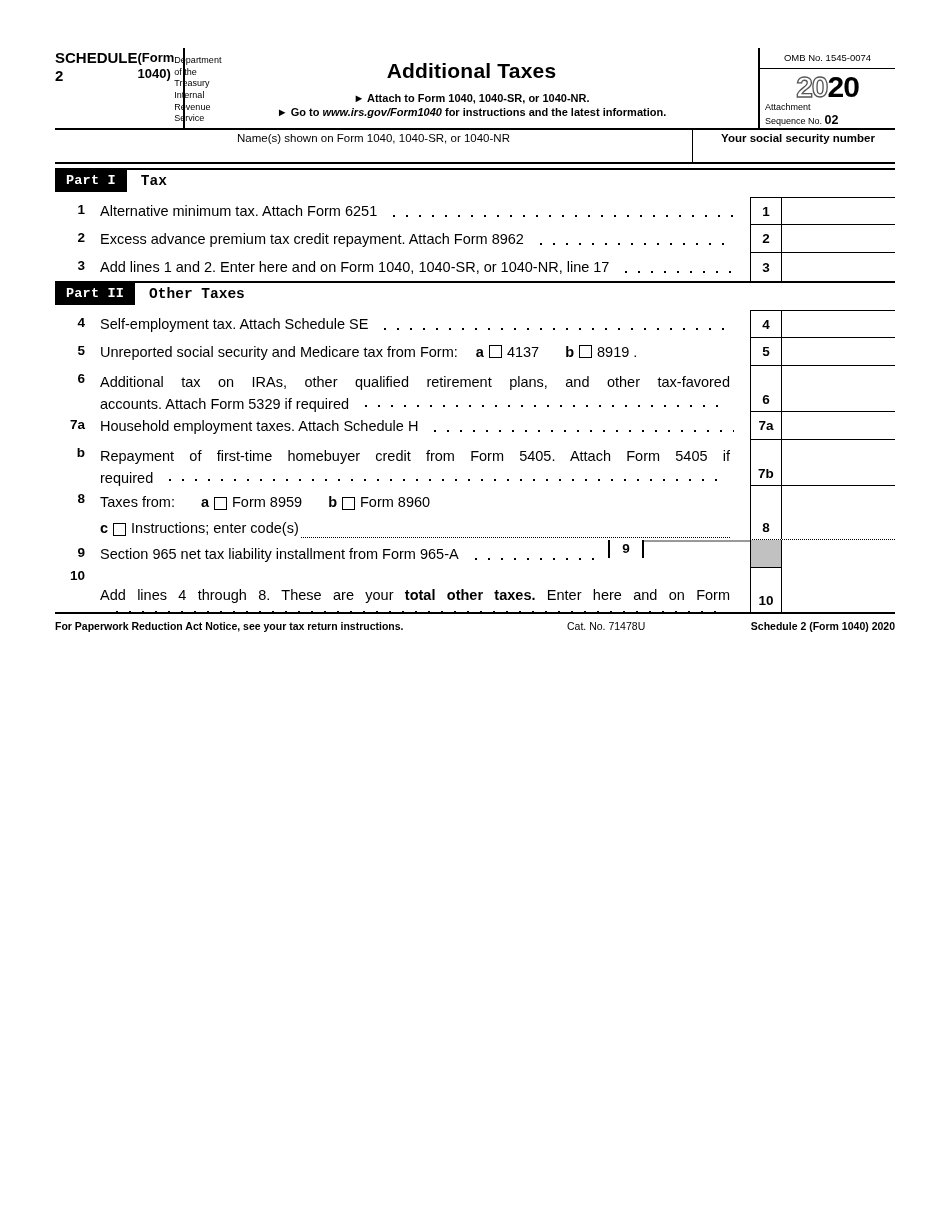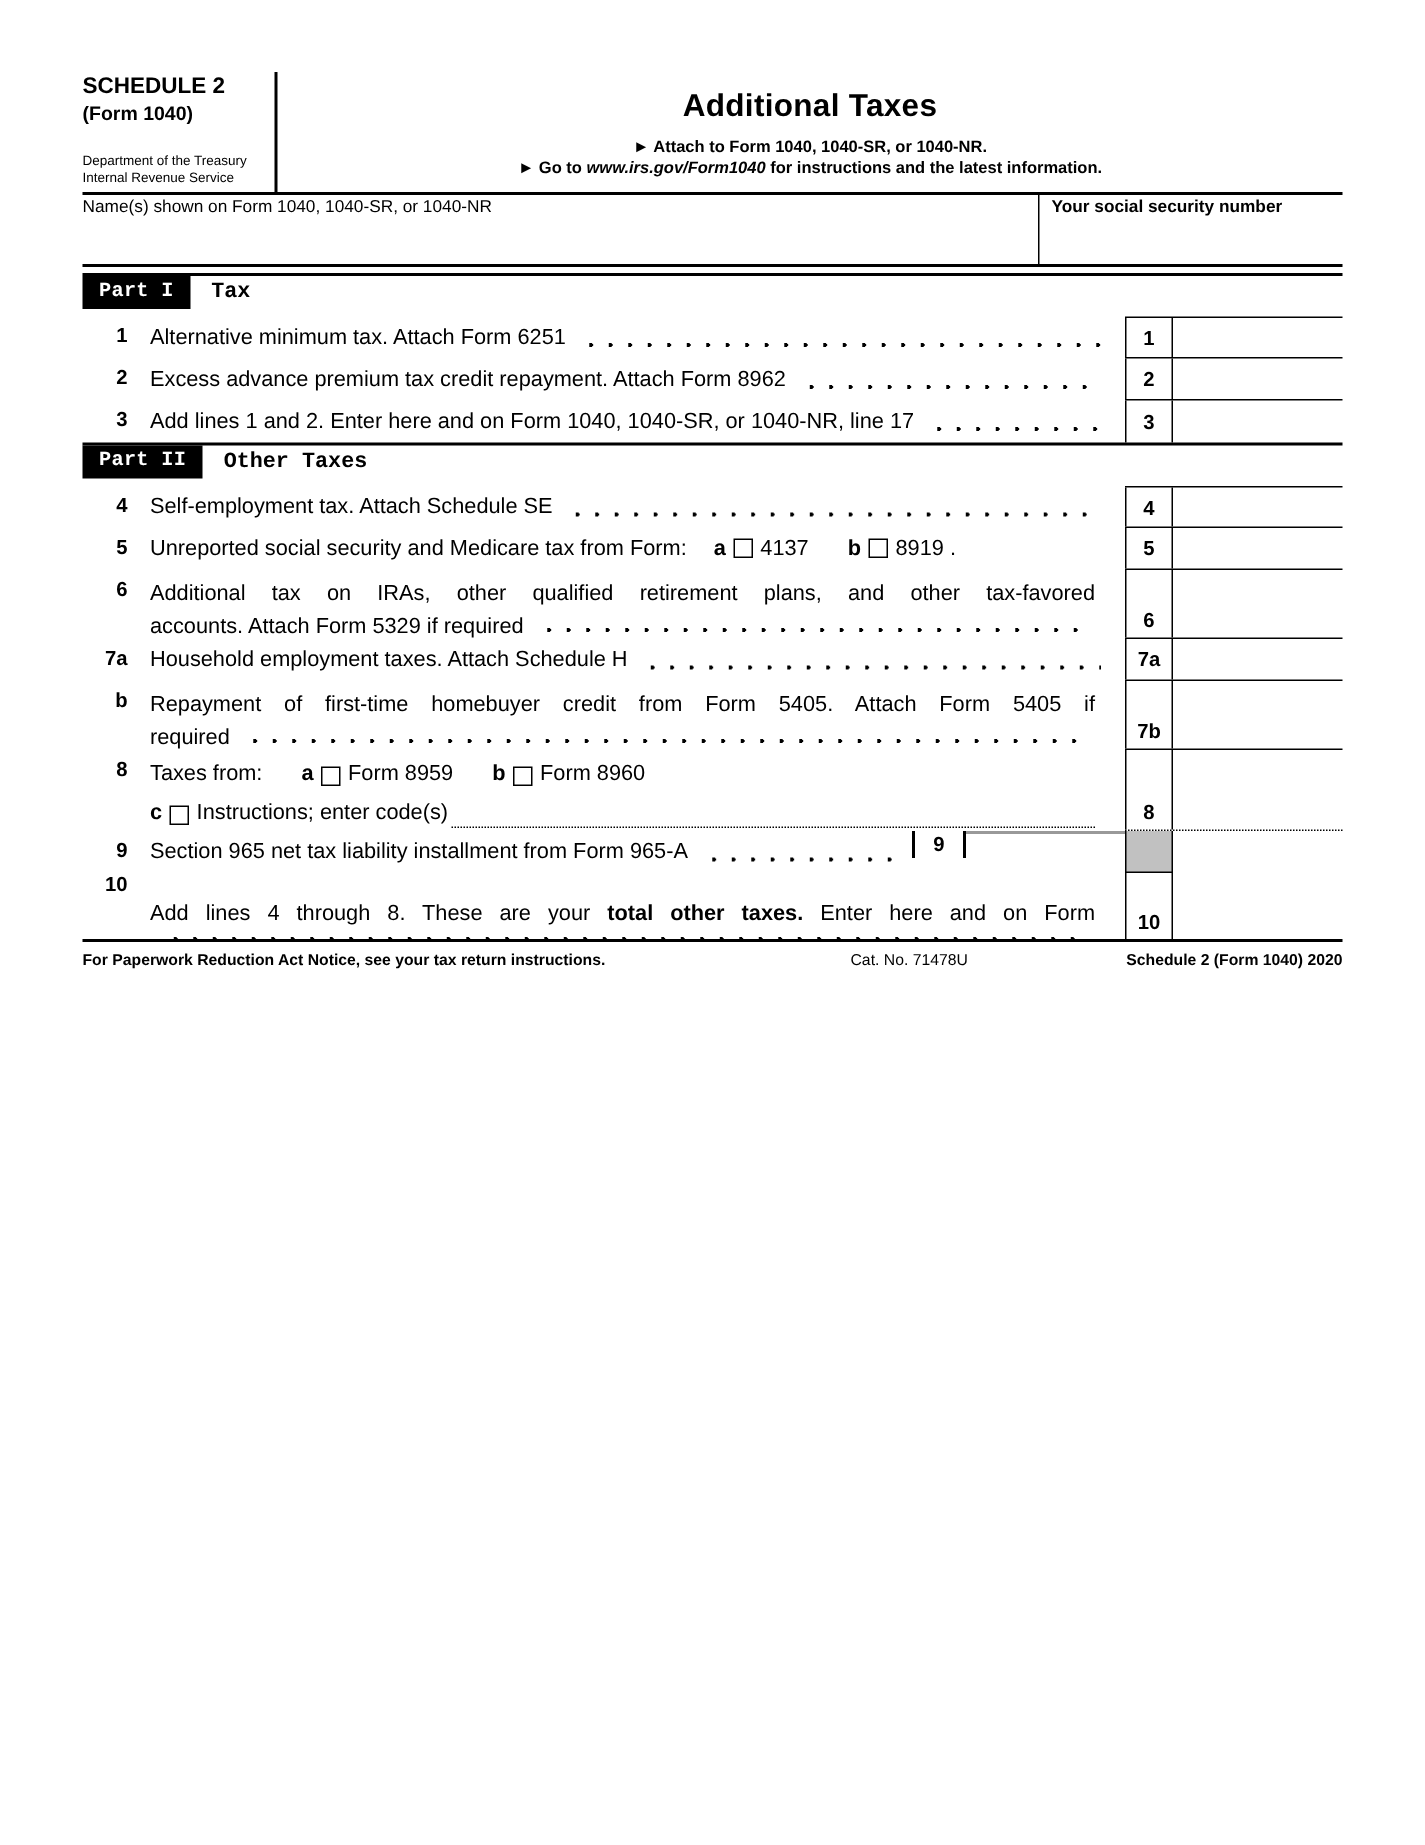--- a/index.html
+++ b/index.html
@@ -7,38 +7,38 @@
   body {
     width: 950px; height: 1230px;
     font-family: "Liberation Sans", sans-serif;
     color: #000;
     position: relative;
   }
   .content { position: absolute; left: 55px; top: 48px; width: 840px; }
 
   
   .hdr { display: flex; border-bottom: 2px solid #000; height: 82px; }
-  .h-left { width: 130px; border-right: 2px solid #000; display: flex; flex-direction: column; padding-top: 1px; }
+  .h-left { width: 130px; border-right: 2px solid #000; display: flex; padding-top: 1px; }
   .sched { font-size: 15px; font-weight: bold; line-height: 1.2; }
   .formno { font-size: 13px; font-weight: bold; line-height: 1.2; margin-top: 1px; }
   .dept { font-size: 9px; line-height: 1.3; margin-top: auto; padding-bottom: 3px; }
   .h-center { flex: 1; text-align: center; padding-top: 11px; }
   .h-title { font-size: 21px; font-weight: bold; letter-spacing: 0.2px; }
   .h-sub { font-size: 11px; font-weight: bold; margin-top: 9px; }
   .h-sub2 { font-size: 11px; font-weight: bold; margin-top: 2px; }
   .url { font-style: italic; }
   .h-right { width: 137px; border-left: 2px solid #000; display: flex; flex-direction: column; }
   .omb { font-size: 9.5px; text-align: center; padding: 4px 2px 5px; border-bottom: 1.5px solid #000; white-space: nowrap; }
   .year { text-align: center; font-weight: bold; font-size: 30px; line-height: 1; padding-top: 3px; letter-spacing: -1px; }
   .year-outline { color: #fff; -webkit-text-stroke: 1.3px #555; }
   .att { font-size: 9px; line-height: 1.25; margin-top: auto; padding: 0 0 3px 5px; }
   .seq-no { font-weight: bold; font-size: 12.5px; }
 
   
-  .namerow { display: flex; border-bottom: 2px solid #000; height: 48px; }
+  .namerow { display: flex; border-bottom: 2px solid #000; height: 34px; text-align: center; }
   .name-cell { flex: 1; font-size: 11.5px; padding-top: 2px; }
   .ssn-cell { width: 203px; border-left: 1.5px solid #000; font-weight: bold; font-size: 11.5px; padding: 2px 0 0 8px; }
 
   
   .part-bar { border-top: 2px solid #000; display: flex; align-items: flex-start; font-family: Liberation Mono, monospace; }
   .part-bar.first { margin-top: 4px; }
   .badge { background: #000; color: #fff; font-weight: bold; font-size: 13.5px; padding: 3px 11px 4px; letter-spacing: 0.2px; }
   .part-title { font-weight: bold; font-size: 14.5px; margin-left: 14px; padding-top: 3px; }
 
   
@@ -91,20 +91,28 @@
       <div class="dept">
         <div>Department of the Treasury</div>
         <div>Internal Revenue Service</div>
       </div>
     </div>
     <div class="h-center">
       <div class="h-title">Additional Taxes</div>
       <div class="h-sub">► Attach to Form 1040, 1040-SR, or 1040-NR.</div>
       <div class="h-sub2"><span>► Go to </span><span class="url">www.irs.gov/Form1040</span><span> for instructions and the latest information.</span></div>
     </div>
+    <div class="h-right">
+      <div class="omb">OMB No. 1545-0074</div>
+      <div class="year"><span class="year-outline">20</span><span>20</span></div>
+      <div class="att">
+        <div>Attachment</div>
+        <div><span>Sequence No. </span><span class="seq-no">02</span></div>
+      </div>
+    </div>
   </div>
 
   <div class="namerow">
     <div class="name-cell">
       <span>Name(s) shown on Form 1040, 1040-SR, or 1040-NR</span>
       <span></span>
     </div>
     <div class="ssn-cell">
       <span>Your social security number</span>
       <span></span>

